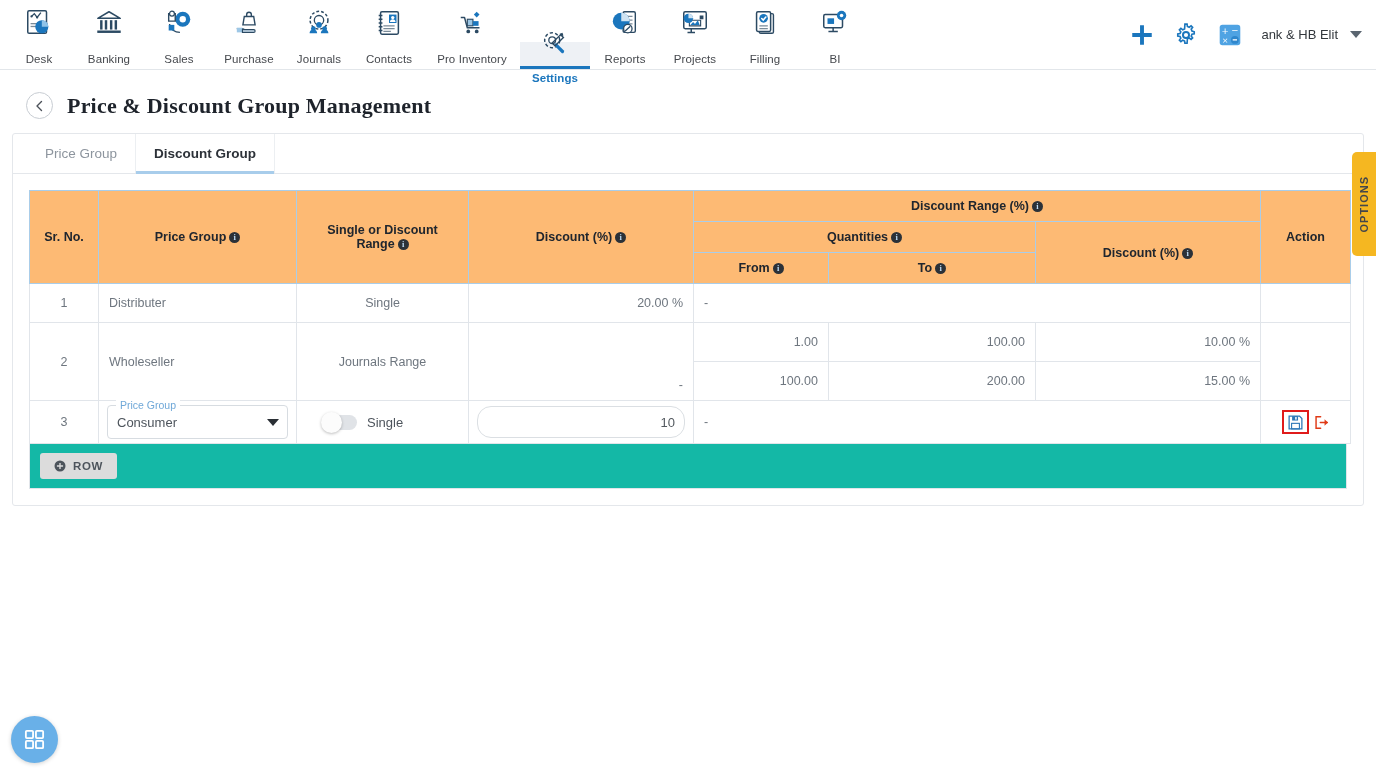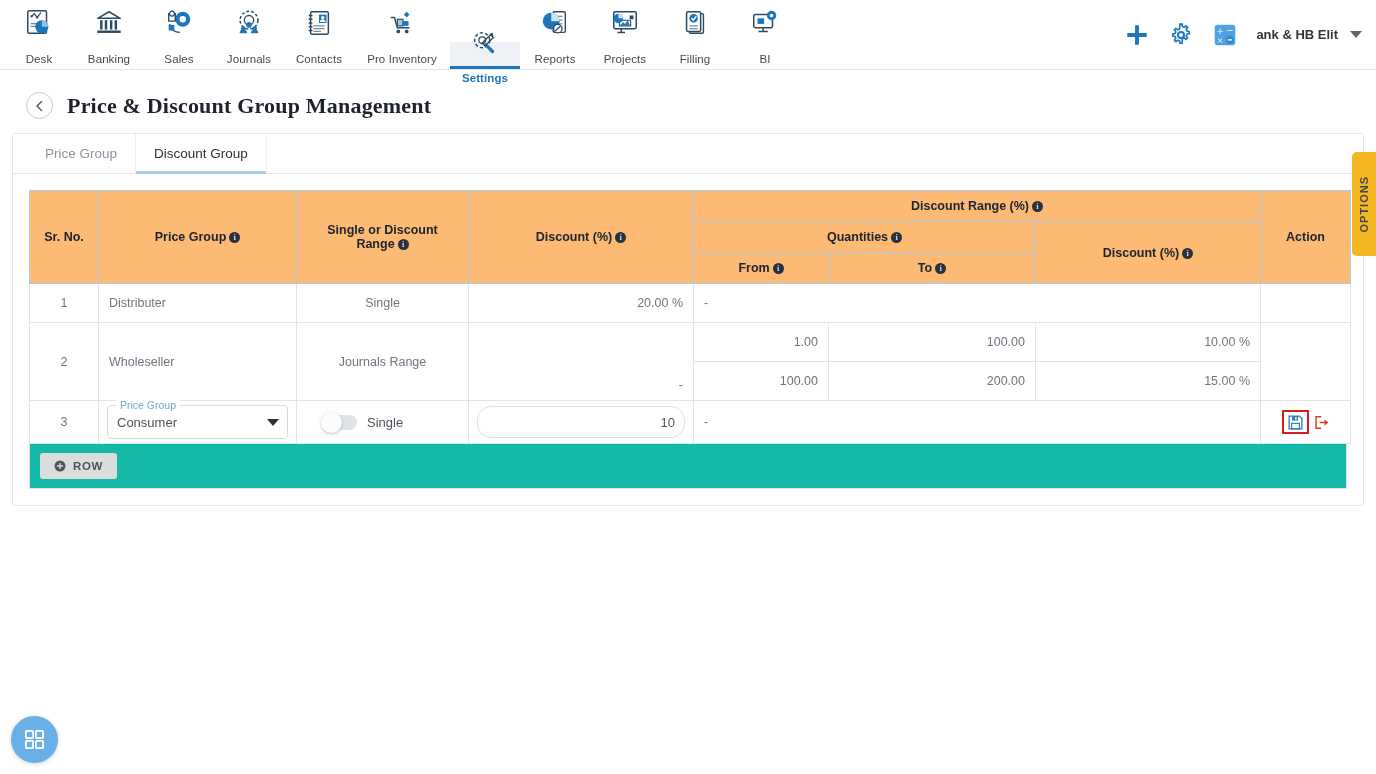--- a/index.html
+++ b/index.html
@@ -44,21 +44,21 @@
     height: 3px; background: #1b76bd;
   }
   .nav-icon { height: 34px; display:flex; align-items:center; justify-content:center; }
 
   .nav-right {
     margin-left: auto;
     display: flex; align-items: center; gap: 18px;
     padding-right: 14px;
   }
   .nav-right .company {
-    font-size: 13px; color: #32373c; font-weight: 700;
+    font-size: 13px; color: #32373c; font-weight: 400;
     white-space: nowrap;
   }
   .chev-down {
     width: 0; height: 0;
     border-left: 6px solid transparent;
     border-right: 6px solid transparent;
     border-top: 7px solid #5a6570;
     margin-left: -6px;
   }
 
@@ -92,21 +92,21 @@
     border-bottom: 1px solid #e4e7eb;
     padding-left: 14px;
   }
   .tab {
     display: flex; align-items: center;
     padding: 0 18px;
     font-size: 13.5px; color: #8d959e;
     cursor: pointer; position: relative;
     border-right: 1px solid #eceff2;
   }
-  .tab.active { color: #2c3138; font-weight: 400; }
+  .tab.active { color: #2c3138; font-weight: 700; }
   .tab.active::after {
     content: ""; position: absolute; left: 0; right: 0; bottom: -1px;
     height: 3px; background: #a8cdeb;
   }
 
   .card-body { padding: 16px; }
 
   
   table.grid {
     width: 100%;
@@ -311,20 +311,32 @@
           <circle cx="20" cy="12" r="3.4" fill="#fff"></circle>
           <path d="M5 6h7v8H5z" fill="none" stroke="#2c4a63" stroke-width="1.5"></path>
           <circle cx="8.5" cy="6" r="2.6" fill="#fff" stroke="#2c4a63" stroke-width="1.3"></circle>
           <path d="M6 17c0 6 6 9 11 9" stroke="#2c4a63" stroke-width="1.4" fill="none"></path>
           <rect x="5" y="18" width="6" height="6" fill="#1b76bd"></rect>
         </svg>
       </span>
       <span class="nav-label">Sales</span>
     </div>
 
+    <div class="nav-item">
+      <span class="nav-icon">
+        <svg width="30" height="30" viewBox="0 0 32 32">
+          <path d="M11 9h10l1.5 9h-13z" fill="#fff" stroke="#2c4a63" stroke-width="1.5"></path>
+          <path d="M13.5 9V7a2.5 2.5 0 0 1 5 0v2" fill="none" stroke="#2c4a63" stroke-width="1.5"></path>
+          <path d="M3 22h6l4 2h9" stroke="#2c4a63" stroke-width="1.5" fill="none"></path>
+          <path d="M3 21h6v5H3z" fill="#9dc7e6"></path>
+          <path d="M9 23c3 0 8 0 12 0 2 0 2 3 0 3H9z" fill="#cfe3f2" stroke="#2c4a63" stroke-width="1.2"></path>
+        </svg>
+      </span>
+      <span class="nav-label">Purchase</span>
+    </div>
 
     <div class="nav-item">
       <span class="nav-icon">
         <svg width="30" height="30" viewBox="0 0 32 32">
           <circle cx="16" cy="13" r="9.5" fill="none" stroke="#2c4a63" stroke-width="1.6" stroke-dasharray="3 2.2"></circle>
           <circle cx="16" cy="13" r="5" fill="none" stroke="#2c4a63" stroke-width="1.4"></circle>
           <circle cx="16" cy="18" r="3" fill="#1b76bd"></circle>
           <circle cx="10" cy="22" r="2.6" fill="#1b76bd"></circle>
           <circle cx="22" cy="22" r="2.6" fill="#1b76bd"></circle>
           <path d="M6 27c0-3 2.5-4 4-4s4 1 4 4zM18 27c0-3 2.5-4 4-4s4 1 4 4z" fill="#1b76bd"></path>

